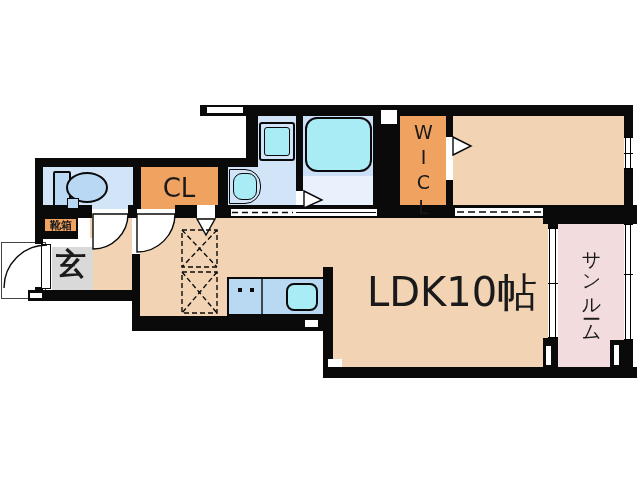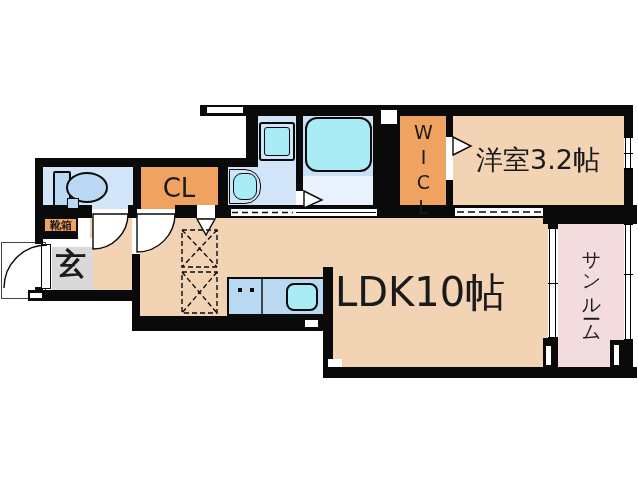--- a/index.html
+++ b/index.html
@@ -133,21 +133,20 @@
 
     <line x1="232" y1="212.5" x2="293" y2="212.5" stroke="#0a0a0a" stroke-width="1.4" stroke-dasharray="6 4"></line>
     <line x1="296" y1="212.5" x2="376" y2="212.5" stroke="#0a0a0a" stroke-width="1.2"></line>
     <line x1="457" y1="212" x2="542" y2="212" stroke="#0a0a0a" stroke-width="1.4" stroke-dasharray="7 4"></line>
 
     <line x1="262" y1="278" x2="262" y2="315" stroke="#0a0a0a" stroke-width="1.4"></line>
     <rect x="238" y="288" width="4" height="4" fill="#0a0a0a"></rect>
     <rect x="250" y="288" width="4" height="4" fill="#0a0a0a"></rect>
   </svg>
 
-  <div class="lbl" style="left:538px;top:160px;font-size:27px;">洋室3.2帖</div>
-  <div class="lbl" style="left:420px;top:292px;font-size:40px;">LDK10帖</div>
+  <div class="lbl" style="left:452px;top:292px;font-size:40px;">LDK10帖</div>
   <div class="lbl" style="left:179px;top:188px;font-size:26px;">CL</div>
   <div class="vlbl" style="left:423px;top:121px;font-size:19px;letter-spacing:3px;">WICL</div>
   <div class="vlbl" style="left:592px;top:238px;font-size:19px;">サンルーム</div>
   <div class="lbl" style="left:71px;top:264px;font-size:30px;font-weight:bold;">玄</div>
   <div class="lbl" style="left:61px;top:225px;font-size:11px;font-weight:bold;">靴箱</div>
 
 </div>
 
 </body></html>

